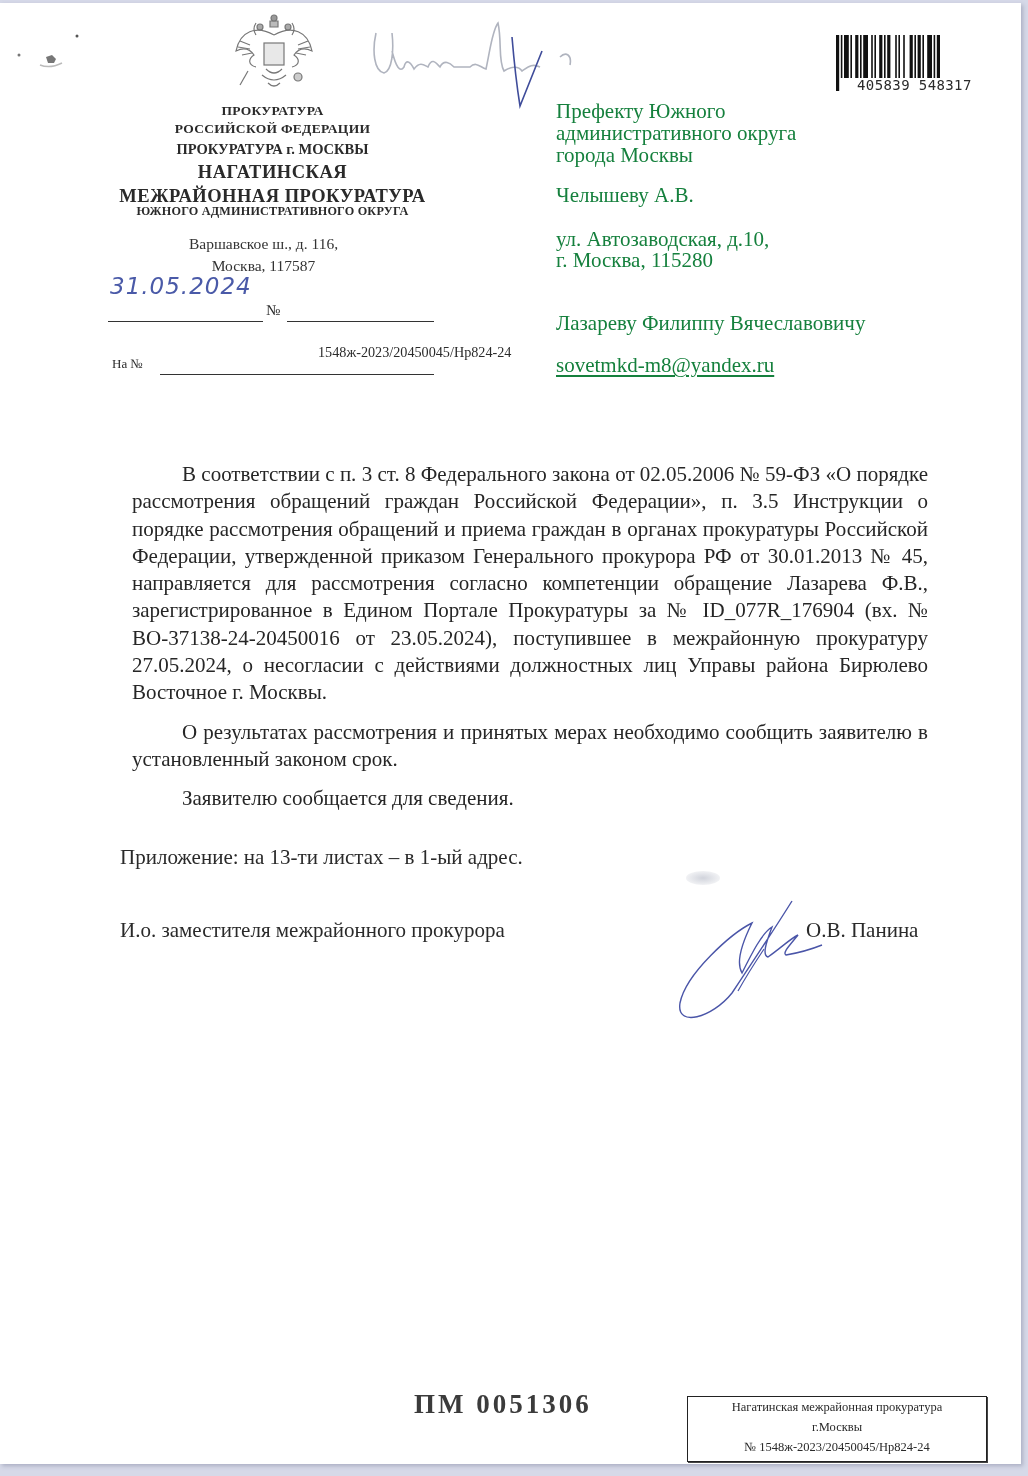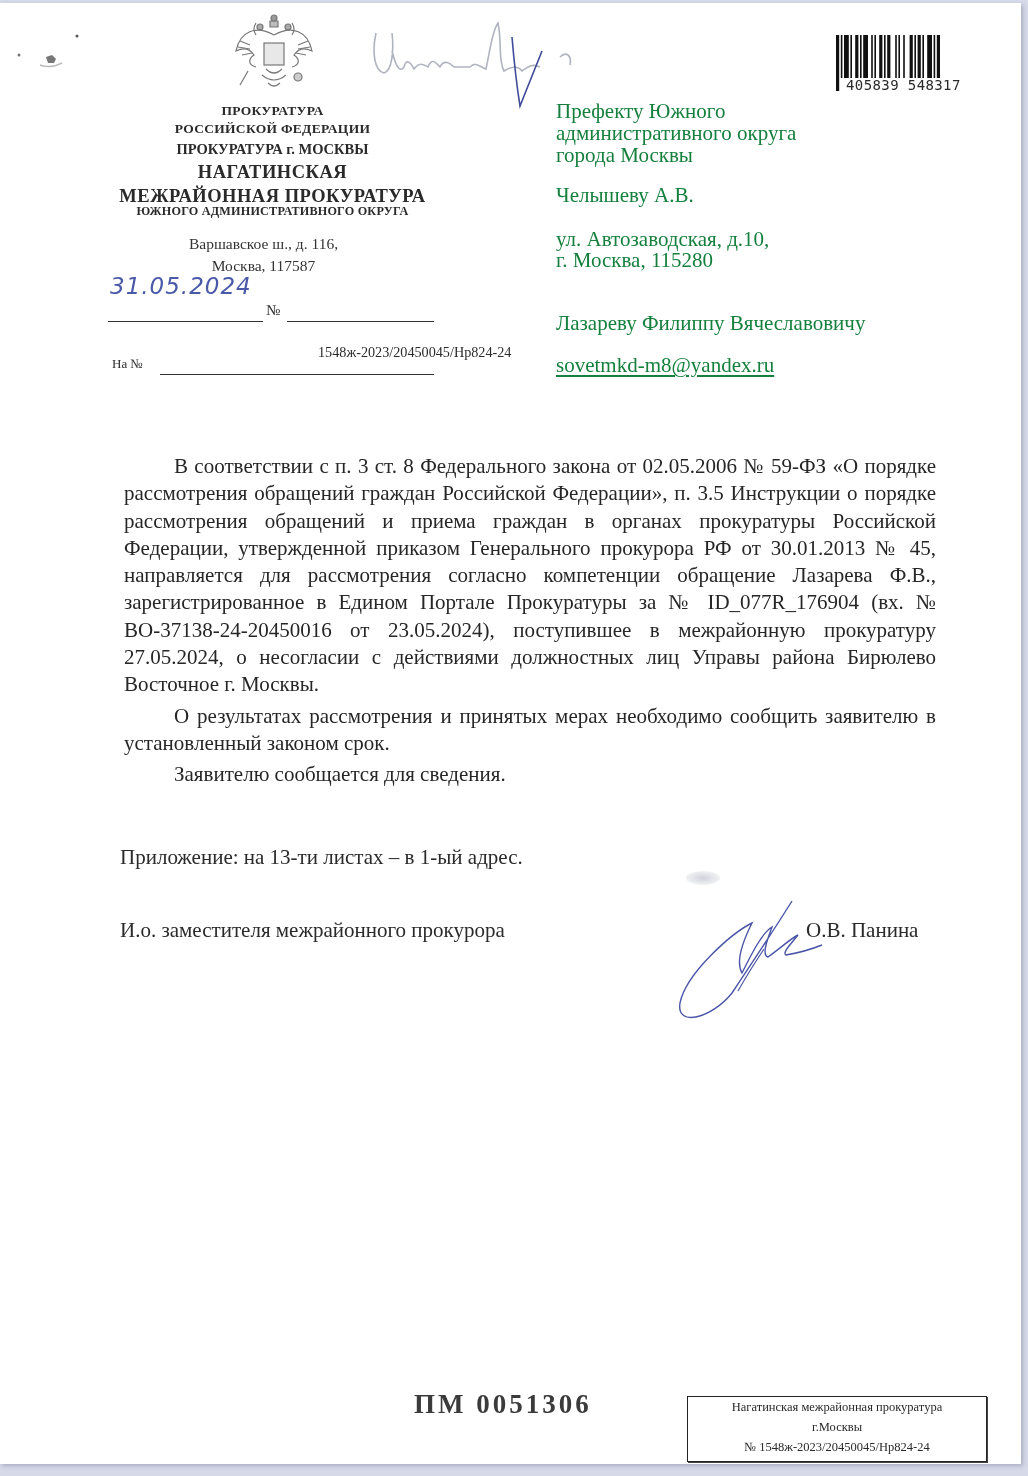--- a/index.html
+++ b/index.html
@@ -41,30 +41,30 @@
   
   .rcpt { left: 556px; font-size: 21px; line-height: 22px; color: #15803d; white-space: nowrap; }
   .r1 { top: 97px; } .r2 { top: 119px; } .r3 { top: 141px; }
   .r4 { top: 181px; }
   .r5 { top: 225px; } .r6 { top: 246px; }
   .r7 { top: 309px; }
   .r8 { top: 351px; text-decoration: underline; text-underline-offset: 3px; }
 
   
   .barcode { left: 836px; top: 32px; width: 138px; height: 56px; }
-  .barcode-num { left: 840px; top: 75px; font-family: "DejaVu Sans Mono", monospace; font-size: 14px; letter-spacing: 0.4px; background: #fff; padding: 0 6px; line-height: 14px; }
+  .barcode-num { left: 840px; top: 75px; font-family: "DejaVu Sans Mono", monospace; font-size: 14px; letter-spacing: 0.4px; background: #fff; padding: 0 17px; line-height: 14px; }
 
   
   .body-text {
     left: 120px; top: 446px; width: 820px;
     font-size: 21px; line-height: 27.3px; text-align: justify;
     font-family: "Liberation Serif", serif;
     color: #262626;
   }
-  .body-text p { margin: 4px; text-indent: 50px; }
+  .body-text p { margin: 12px; text-indent: 50px; }
   .attach { left: 120px; top: 842px; font-size: 21px; }
   .sign-pos { left: 120px; top: 915px; font-size: 21px; }
   .sign-name { left: 806px; top: 915px; font-size: 21px; }
   .signature { left: 672px; top: 890px; width: 170px; height: 130px; }
   .resolution { left: 370px; top: 8px; width: 230px; height: 105px; }
   .smudge { left: 686px; top: 868px; width: 34px; height: 14px; border-radius: 50%; background: radial-gradient(ellipse, rgba(170,175,190,0.55), rgba(255,255,255,0)); }
   .corner-marks { left: 10px; top: 20px; width: 80px; height: 60px; }
 
   
   .serial { left: 414px; top: 1386px; font-size: 27px; font-weight: bold; letter-spacing: 3px; color: #3b3b3b; }

